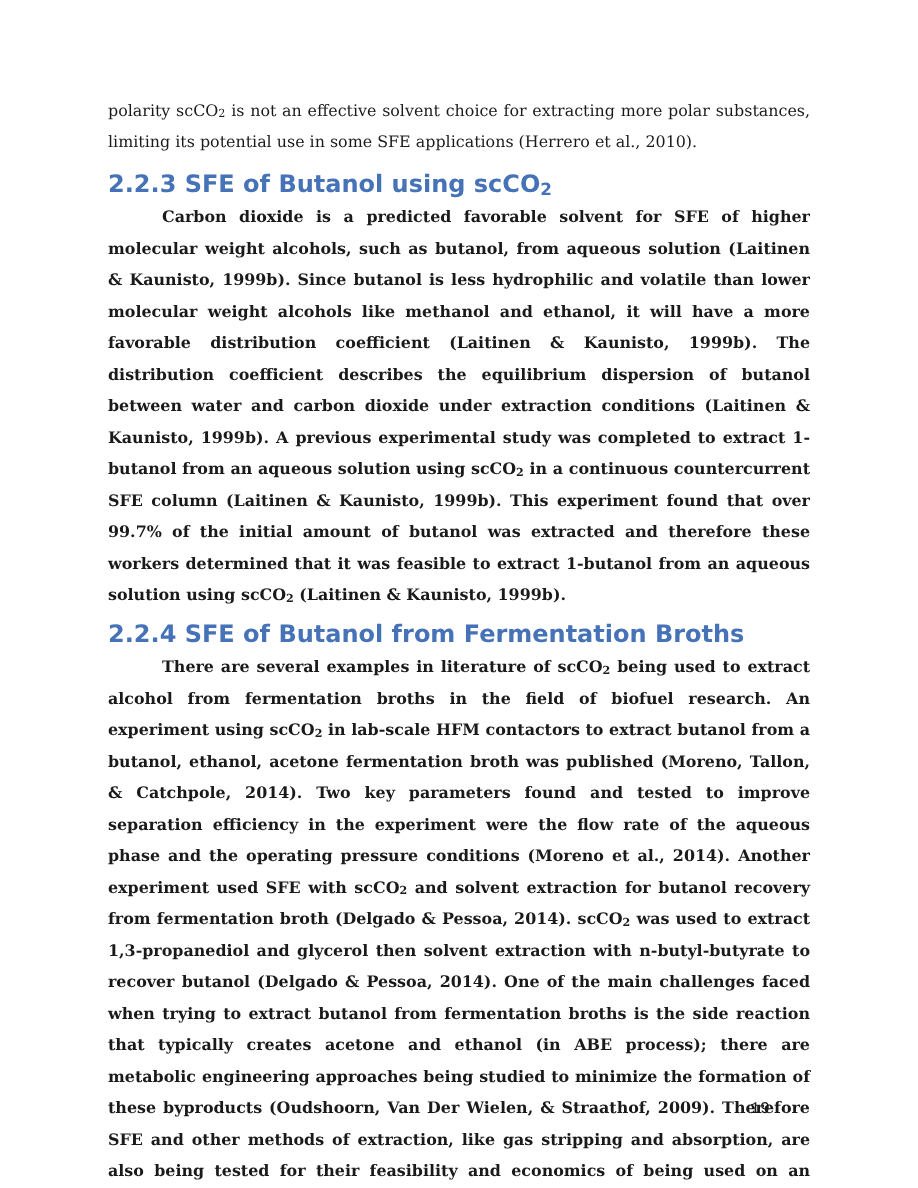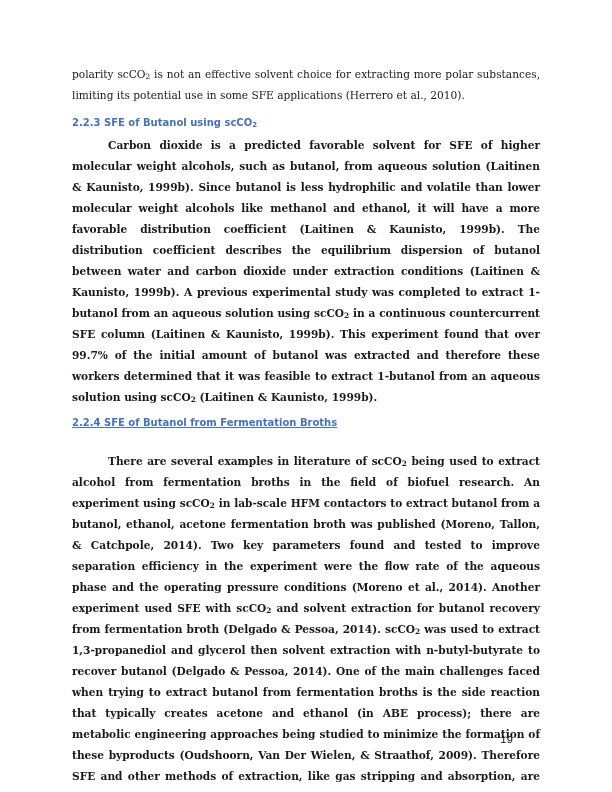--- a/index.html
+++ b/index.html
@@ -7,25 +7,25 @@
     .page {
       position: absolute; left: 72px; top: 64px; width: 468px;
       font-family: "DejaVu Serif", "Liberation Serif", serif;
       font-size: 10.6px; color: #1a1a1a;
     }
     .para { margin: 0; line-height: 21px; text-align: justify; text-align-last: auto; }
     .para.indent { text-indent: 36px; font-weight: bold; }
     .para.last-line-left { text-align-last: left; }
     .heading {
       font-family: "DejaVu Sans", "Liberation Sans", sans-serif;
-      font-weight: bold; color: #4672b8; font-size: 10px;
+      font-weight: bold; color: #4672b8; font-size: 16px;
       margin: 0; line-height: 14px;
     }
     .h1 { margin-top: 10px; margin-bottom: 5px; }
-    .h2 { margin-top: 8px; margin-bottom: 21px; text-decoration: underline; }
+    .h2 { margin-top: 8px; margin-bottom: 5px; }
     sub { font-size: 0.7em; vertical-align: -0.15em; line-height: 0; }
     .page-number {
       position: absolute; left: 500px; top: 734px; width: 40px; text-align: left;
       font-family: Liberation Mono, monospace; font-size: 11px; color: #1a1a1a;
     }
   </style>
 </head>
 <body>
 
 <div class="page">

